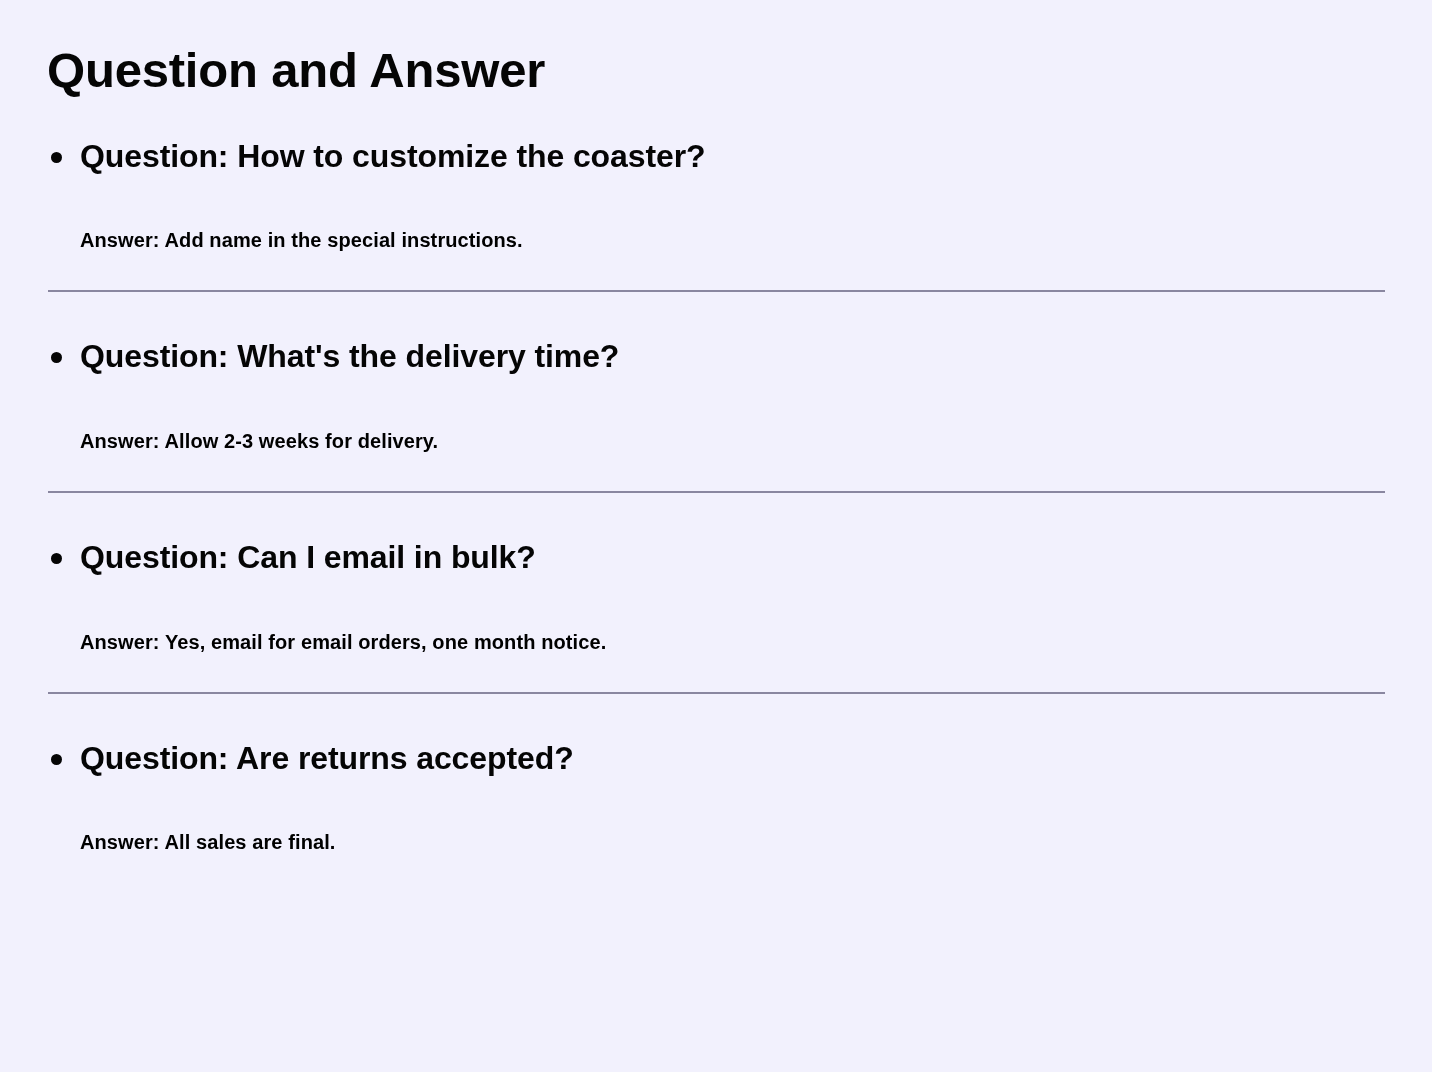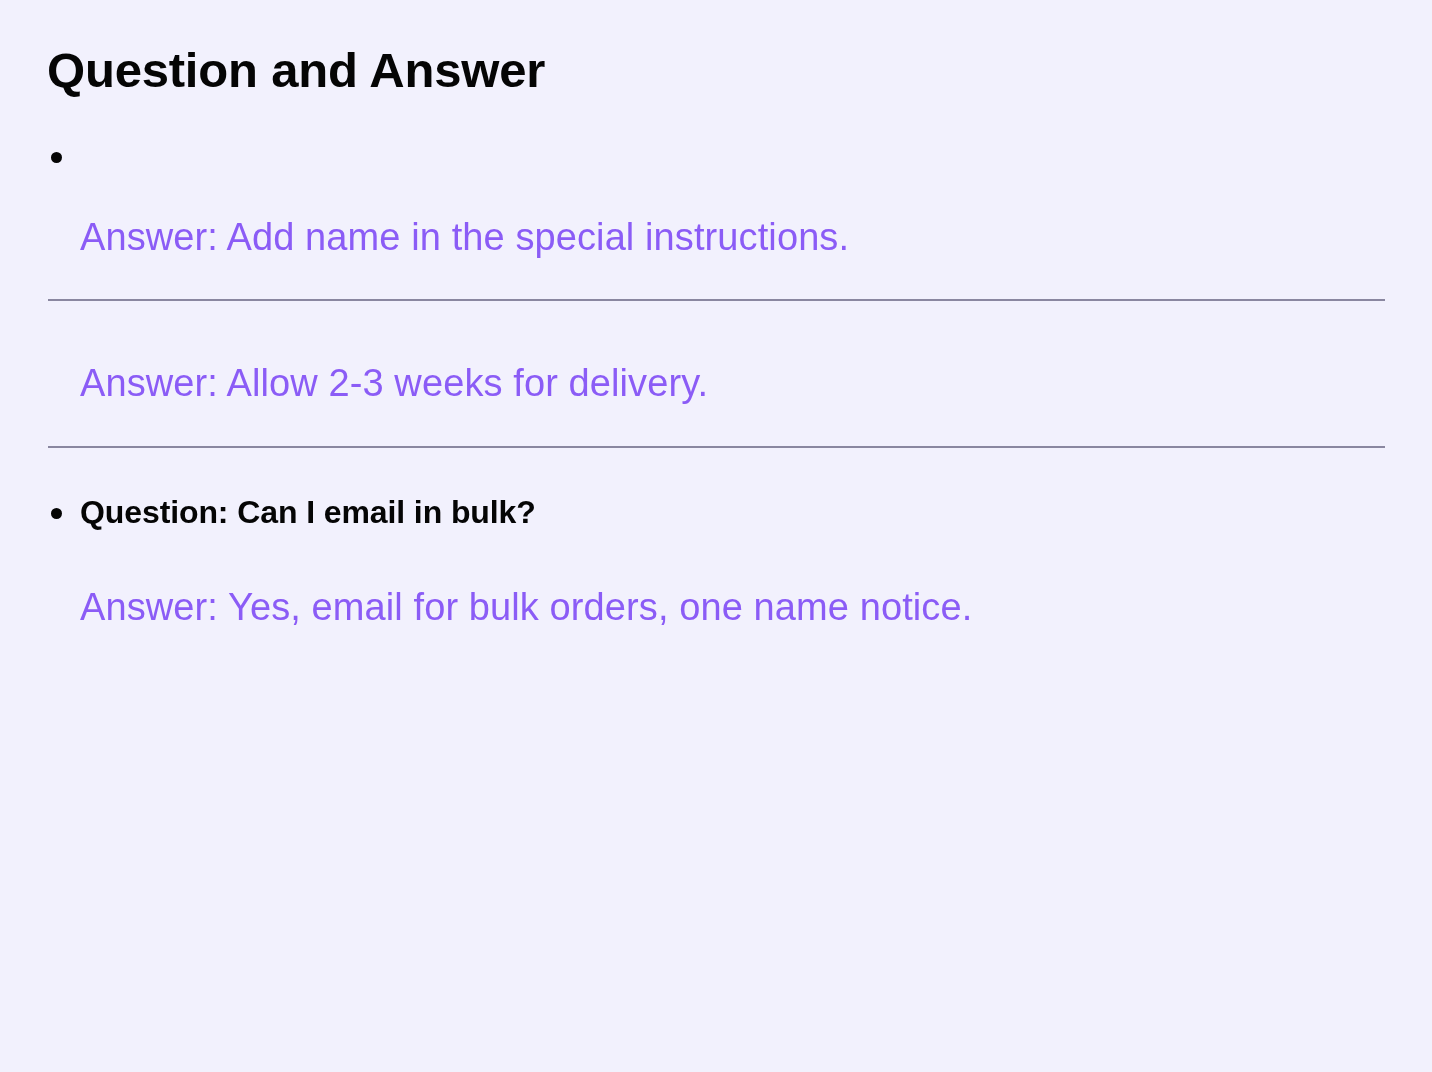--- a/index.html
+++ b/index.html
@@ -66,24 +66,24 @@
     line-height: 1.3;
     font-weight: bold;
     color: #050505;
     letter-spacing: -0.1px;
   }
 
   .qa-answer-text {
     margin: 0;
     padding-left: 33px;
     padding-top: 50px;
-    font-size: 38px;
+    font-size: 20px;
     line-height: 1.3;
-    font-weight: normal;
-    color: #8b5cf6;
+    font-weight: bold;
+    color: #000000;
     letter-spacing: 0.1px;
   }
 
   .qa-divider {
     height: 0;
     margin-top: 37px;
     margin-left: 1px;
     margin-right: 0;
     width: 1337px;
     border: 0;
@@ -99,34 +99,47 @@
 
 <div class="page">
 
   <h1 class="page-title">Question and Answer</h1>
 
   <ul class="qa-list">
 
     <li class="qa-item">
       <div class="qa-question-row">
         <span class="bullet-dot"></span>
+        <span class="qa-question-text">Question: How to customize the coaster?</span>
       </div>
       <p class="qa-answer-text">Answer: Add name in the special instructions.</p>
       <hr class="qa-divider">
     </li>
 
     <li class="qa-item">
+      <div class="qa-question-row">
+        <span class="bullet-dot"></span>
+        <span class="qa-question-text">Question: What's the delivery time?</span>
+      </div>
       <p class="qa-answer-text">Answer: Allow 2-3 weeks for delivery.</p>
       <hr class="qa-divider">
     </li>
 
     <li class="qa-item">
       <div class="qa-question-row">
         <span class="bullet-dot"></span>
         <span class="qa-question-text">Question: Can I email in bulk?</span>
       </div>
-      <p class="qa-answer-text">Answer: Yes, email for bulk orders, one name notice.</p>
+      <p class="qa-answer-text">Answer: Yes, email for email orders, one month notice.</p>
       <hr class="qa-divider">
     </li>
 
+    <li class="qa-item">
+      <div class="qa-question-row">
+        <span class="bullet-dot"></span>
+        <span class="qa-question-text">Question: Are returns accepted?</span>
+      </div>
+      <p class="qa-answer-text">Answer: All sales are final.</p>
+
+    </li>
 
   </ul>
 </div>
 
 </body></html>

